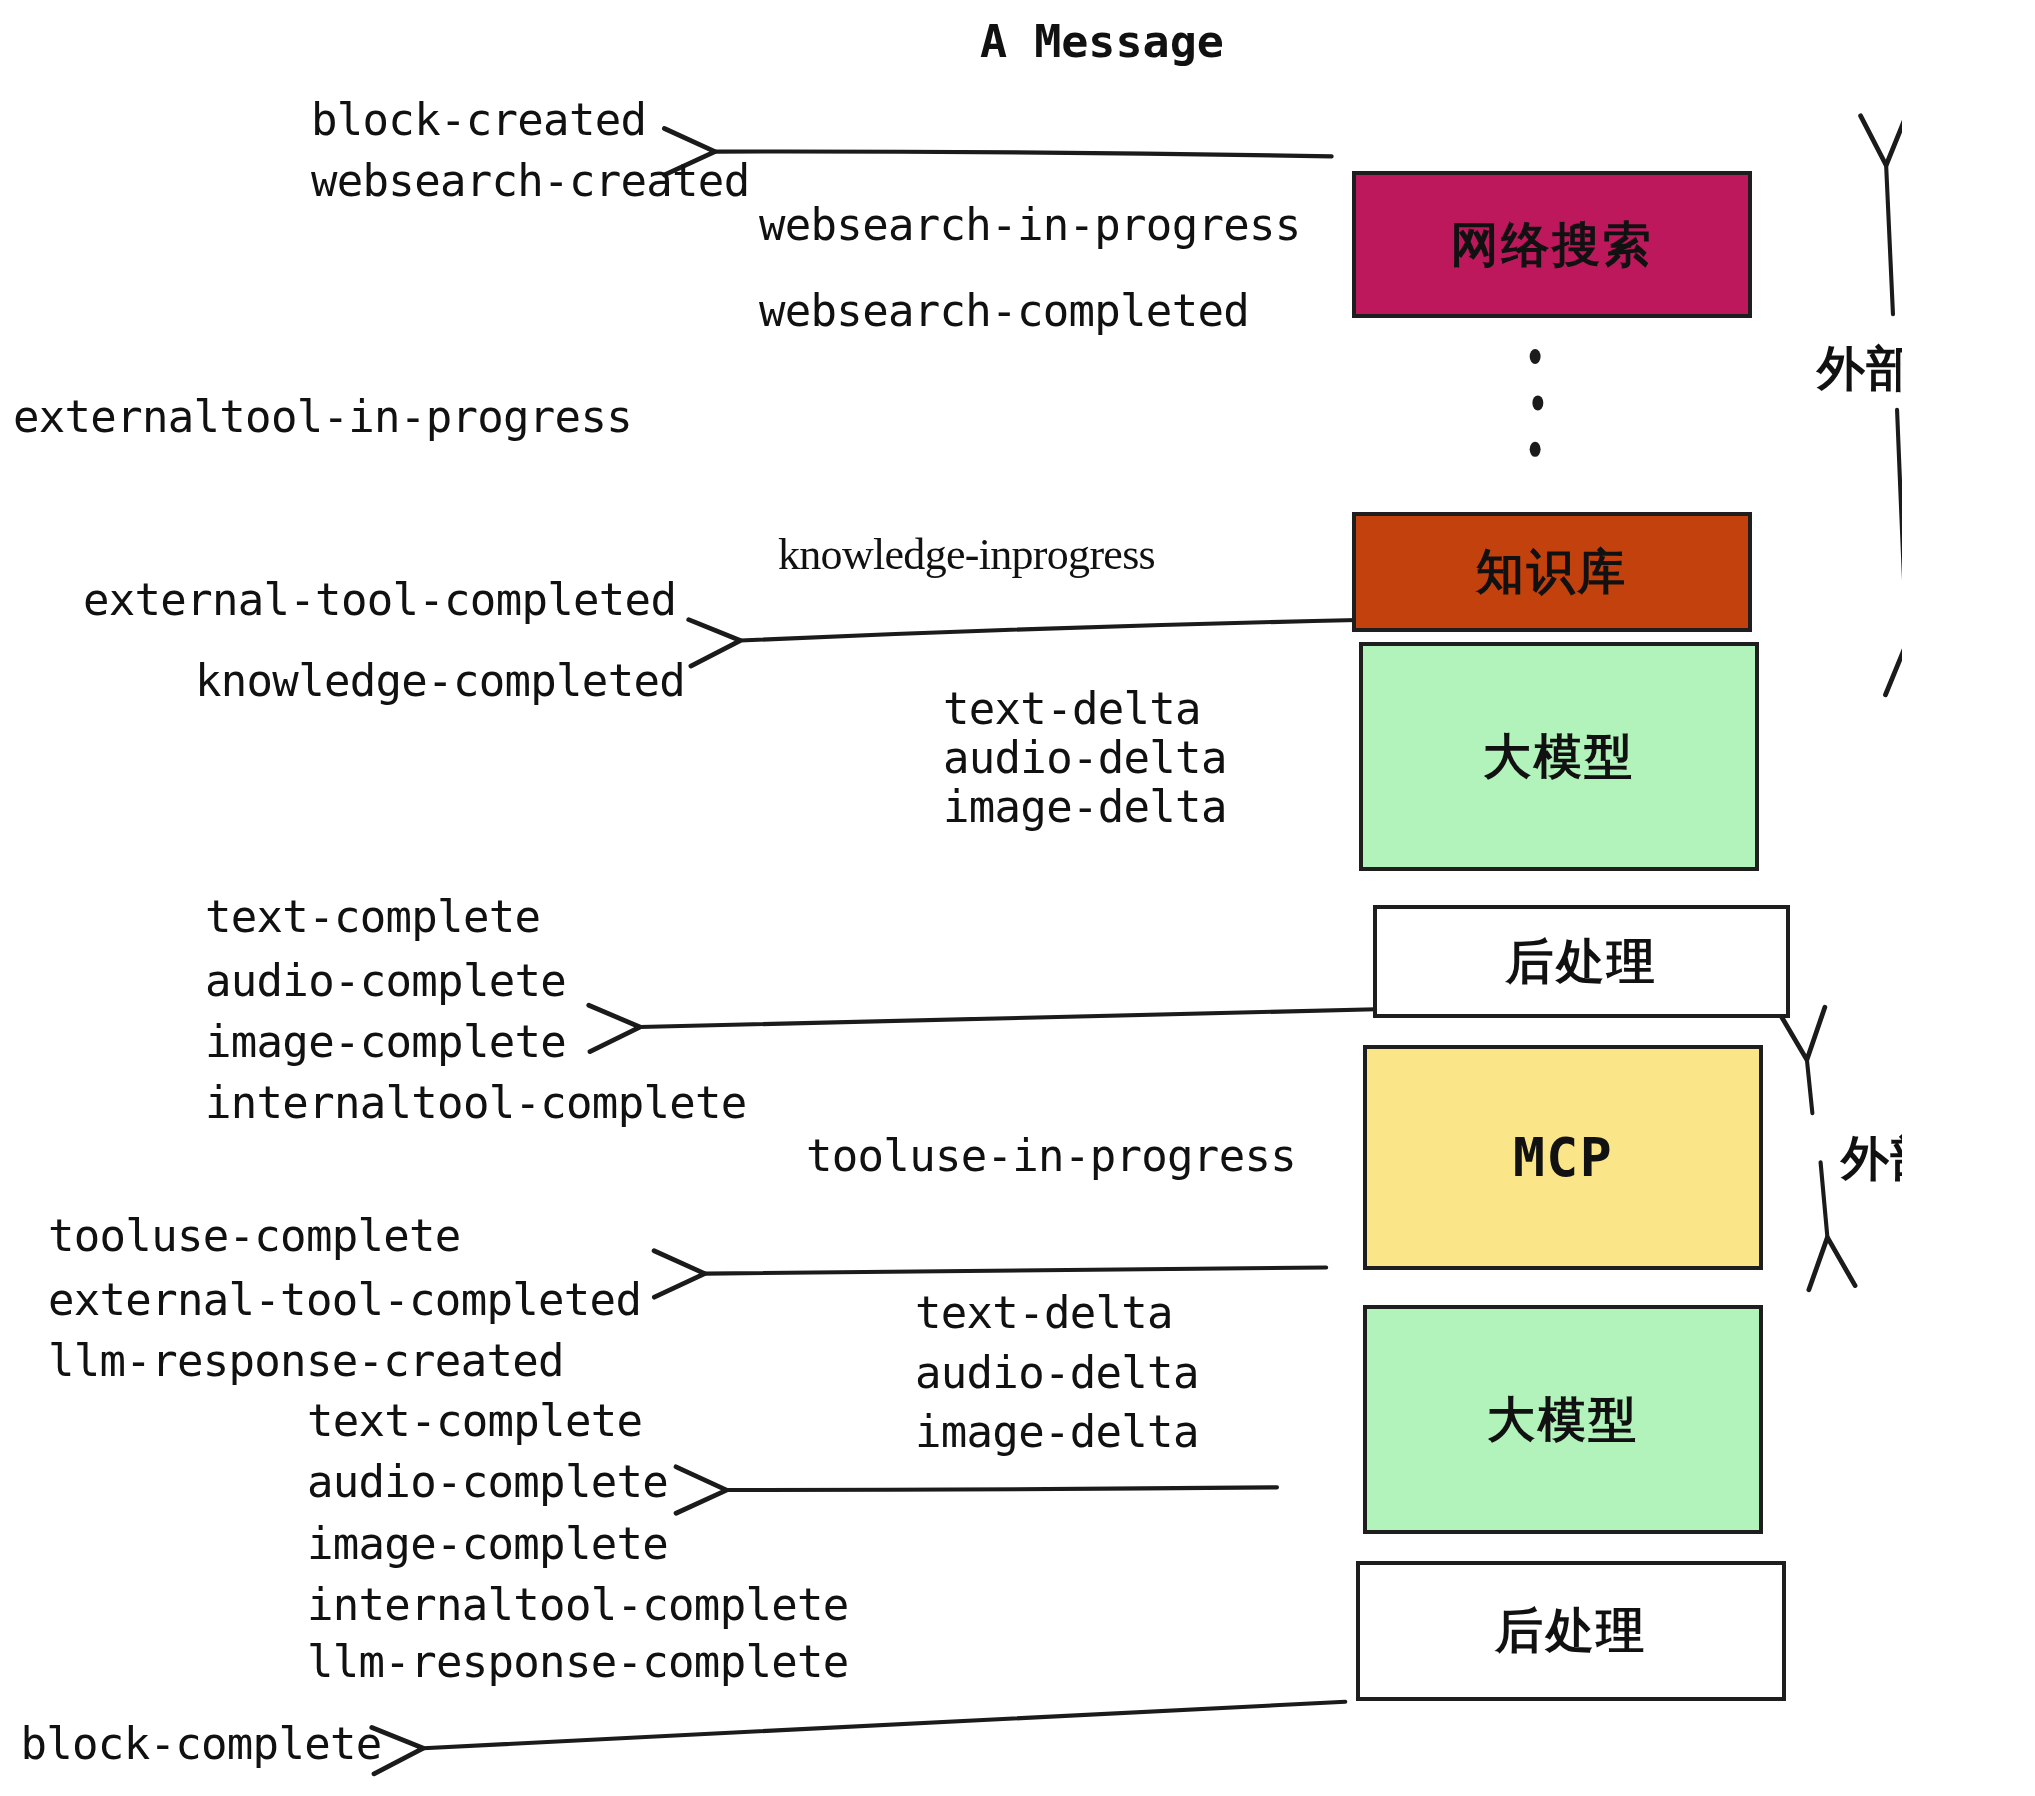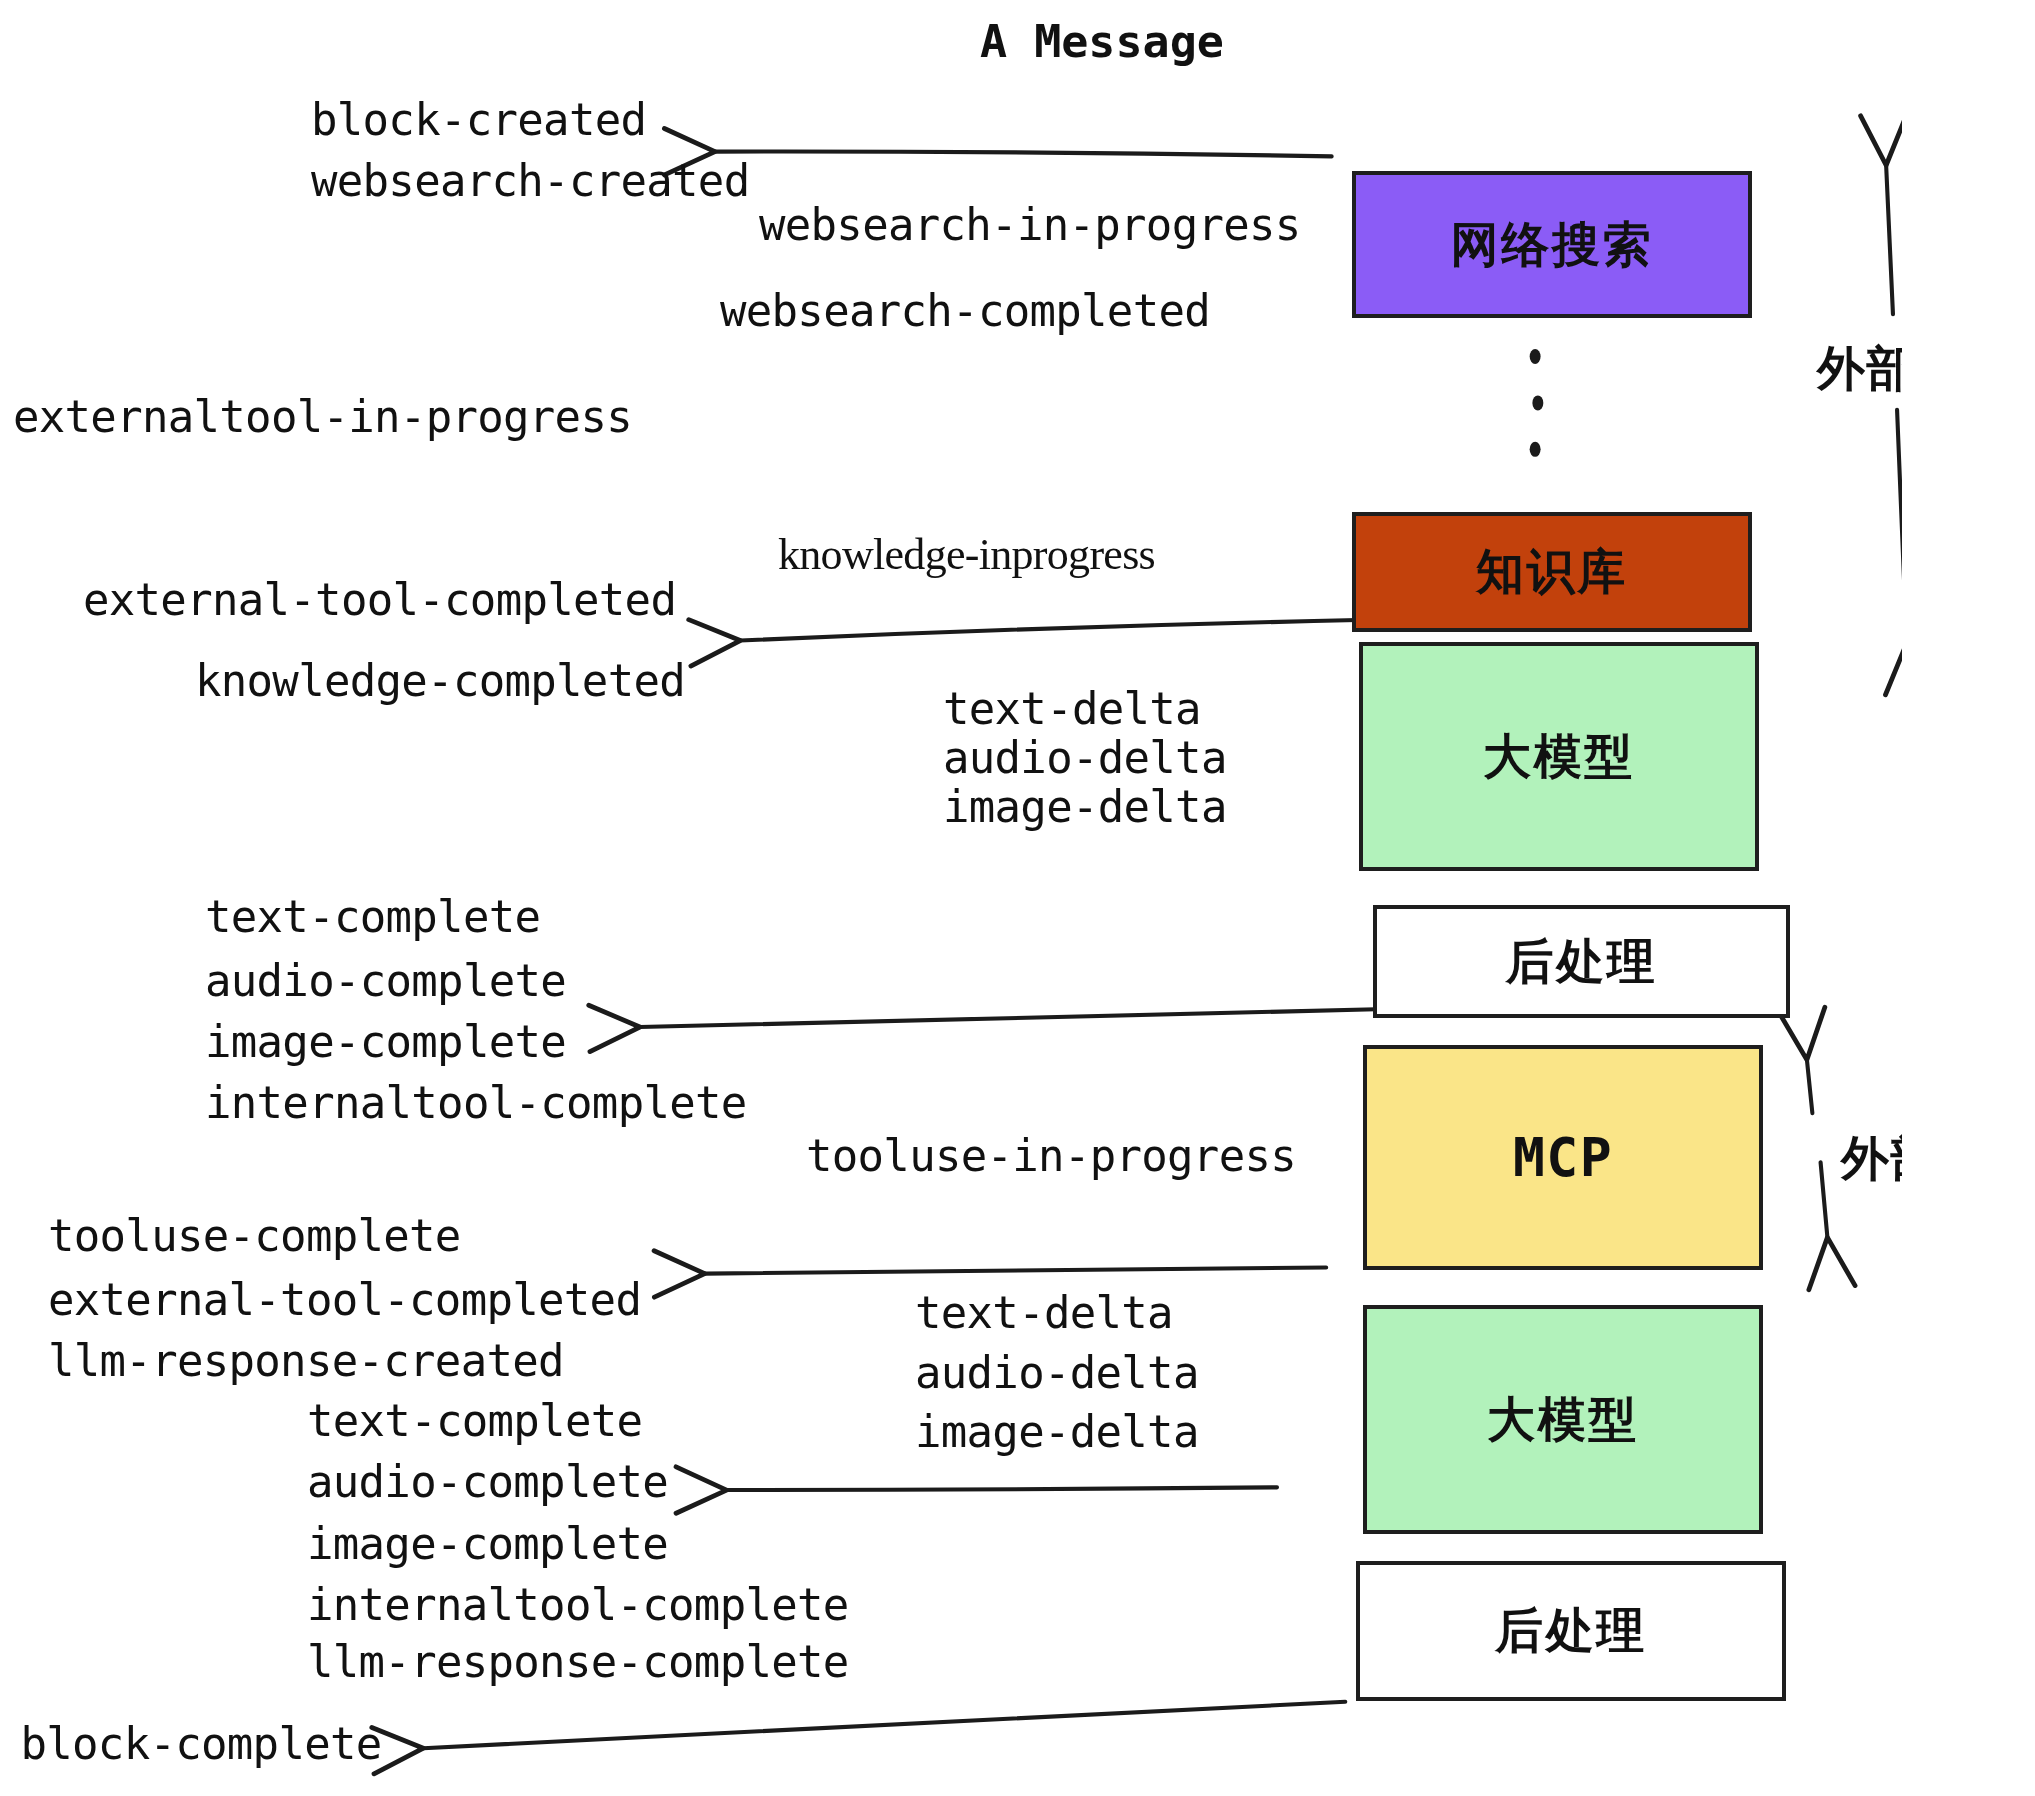--- a/index.html
+++ b/index.html
@@ -61,21 +61,21 @@
   #b2{left:1359px;top:642px;width:400px;height:229px;}
   #b3{left:1373px;top:905px;width:417px;height:113px;}
   #b4{left:1363px;top:1045px;width:400px;height:225px;text-align:center;}
   #b5{left:1363px;top:1305px;width:400px;height:229px;}
   #b6{left:1356px;top:1561px;width:430px;height:140px;}
 
   
   #e0{left:311px;top:96px;}
   #e1{left:311px;top:157px;}
   #e2{left:759px;top:201px;}
-  #e3{left:720px;top:287px;text-align:right;}
+  #e3{left:759px;top:287px;text-align:right;}
   #e4{left:13px;top:393px;}
   #e5{left:778px;top:531px;font-family:Liberation Serif, serif;}
   #e6{left:83px;top:576px;}
   #e7{left:195px;top:637px;margin-top:20px;}
   #e8{left:943px;top:685px;}
   #e9{left:943px;top:734px;}
   #e10{left:943px;top:783px;}
   #e11{left:205px;top:893px;}
   #e12{left:205px;top:957px;}
   #e13{left:205px;top:1018px;}
@@ -125,21 +125,21 @@
 
     <g fill="#1b1b1b">
       <ellipse cx="2248" cy="522" rx="8" ry="11"></ellipse>
       <ellipse cx="2252" cy="590" rx="8" ry="11"></ellipse>
       <ellipse cx="2248" cy="658" rx="8" ry="11"></ellipse>
     </g>
   </svg>
 
   <div class="title">A Message</div>
 
-  <div class="box" id="b0" style="background: #8b5cf6; justify-content: center;">
+  <div class="box" id="b0" style="background: #be185d; justify-content: center;">
       <span class="lbl">网络搜索</span>
     </div>
   <div class="box" id="b1" style="background: #c2410c;">
       <span class="lbl">知识库</span>
     </div>
   <div class="box" id="b2" style="background: rgb(178, 242, 187);">
       <span class="lbl">大模型</span>
     </div>
   <div class="box" id="b3" style="background: rgb(255, 255, 255);">
       <span class="lbl">后处理</span>

